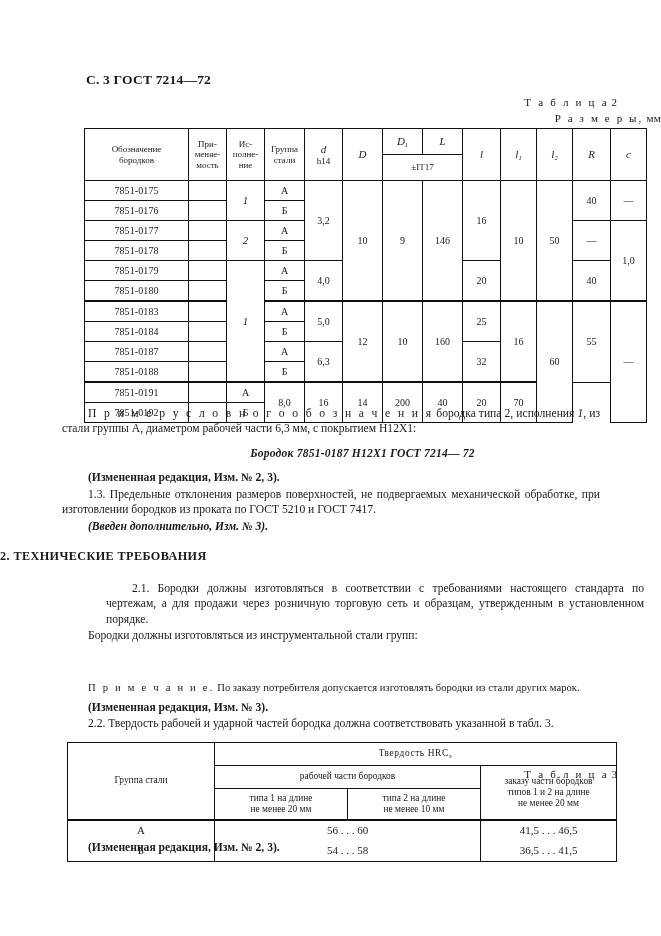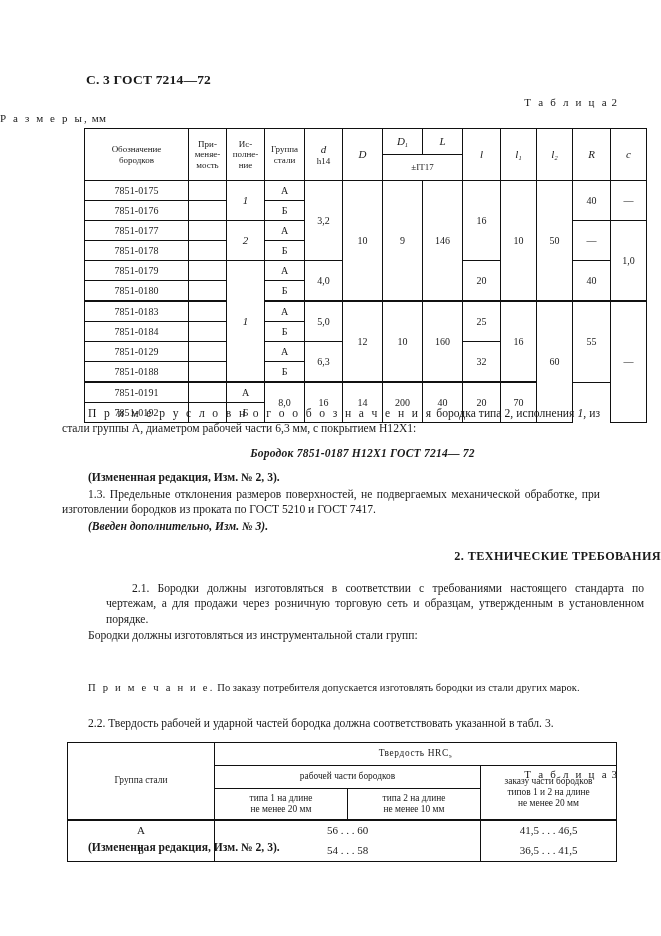--- a/index.html
+++ b/index.html
@@ -42,21 +42,21 @@
     font-size: 11px;
     letter-spacing: 2.2px;
     white-space: nowrap;
   }
   .tbl-caption .num { letter-spacing: 0; }
 
   .units-line {
     position: absolute;
     left: 0;
     width: 661px;
-    text-align: left;
+    text-align: right;
     font-size: 11px;
     letter-spacing: 2.1px;
     white-space: nowrap;
   }
   .units-line .tail { letter-spacing: 0.3px; }
 
   
   table.doc {
     border-collapse: collapse;
     table-layout: fixed;
@@ -122,21 +122,21 @@
     font-weight: bold;
     letter-spacing: 0.2px;
     white-space: nowrap;
     padding-left: 32px;
   }
 
   .sec-title {
     position: absolute;
     left: 0;
     width: 661px;
-    text-align: right;
+    text-align: left;
     font-size: 12.2px;
     font-weight: bold;
     letter-spacing: 0.4px;
   }
 
   .note-lbl { letter-spacing: 2.2px; }
   .small-para { font-size: 10.6px; }
 
   
   #table3-wrap {
@@ -298,21 +298,21 @@
           <td rowspan="6" class="thick-top">—</td>
         </tr>
 
         <tr>
           <td class="desig">7851-0184</td>
           <td></td>
           <td class="letter">Б</td>
         </tr>
 
         <tr>
-          <td class="desig">7851-0129</td>
+          <td class="desig">7851-0187</td>
           <td></td>
           <td class="letter">А</td>
           <td rowspan="2">6,3</td>
           <td rowspan="2">32</td>
         </tr>
 
         <tr>
           <td class="desig">7851-0188</td>
           <td></td>
           <td class="letter">Б</td>
@@ -367,20 +367,23 @@
   <div class="para nojust" style="top:628px;">
     <span class="ind"></span><span>Бородки должны изготовляться из инструментальной стали групп:</span>
   </div>
 
 
 
   <div class="para nojust small-para" style="top:681px;">
     <span class="ind"></span><span class="note-lbl">П р и м е ч а н и е.</span><span> По заказу потребителя допускается изготовлять бородки из стали других марок.</span>
   </div>
 
+  <div class="para nojust" style="top:700px;">
+    <span class="ind"></span><span class="bold">(Измененная редакция, Изм. № 3).</span>
+  </div>
 
   <div class="para nojust" style="top:716px;">
     <span class="ind"></span><span>2.2.</span><span>  Твердость рабочей и ударной частей бородка должна соответствовать указанной в табл. 3.</span>
   </div>
 
   <div class="tbl-caption" style="top:768px;"><span>Т а б л и ц а</span><span class="num"> 3</span></div>
 
   <div id="table3-wrap">
     <table class="doc" id="table3">
       <colgroup>

